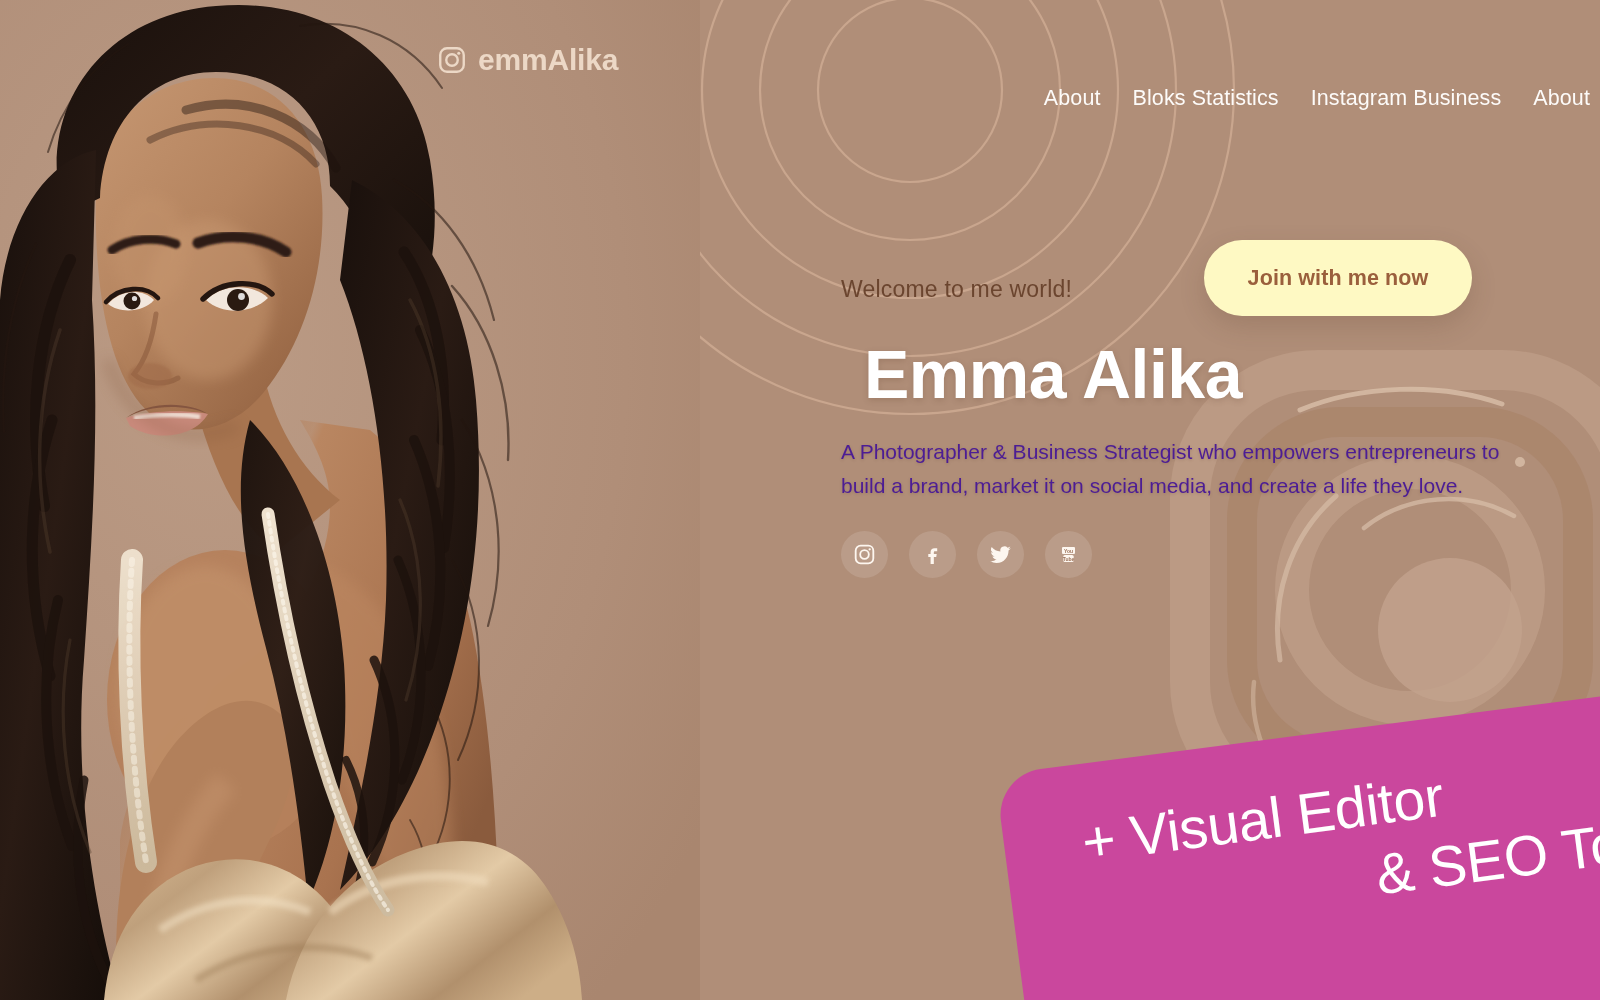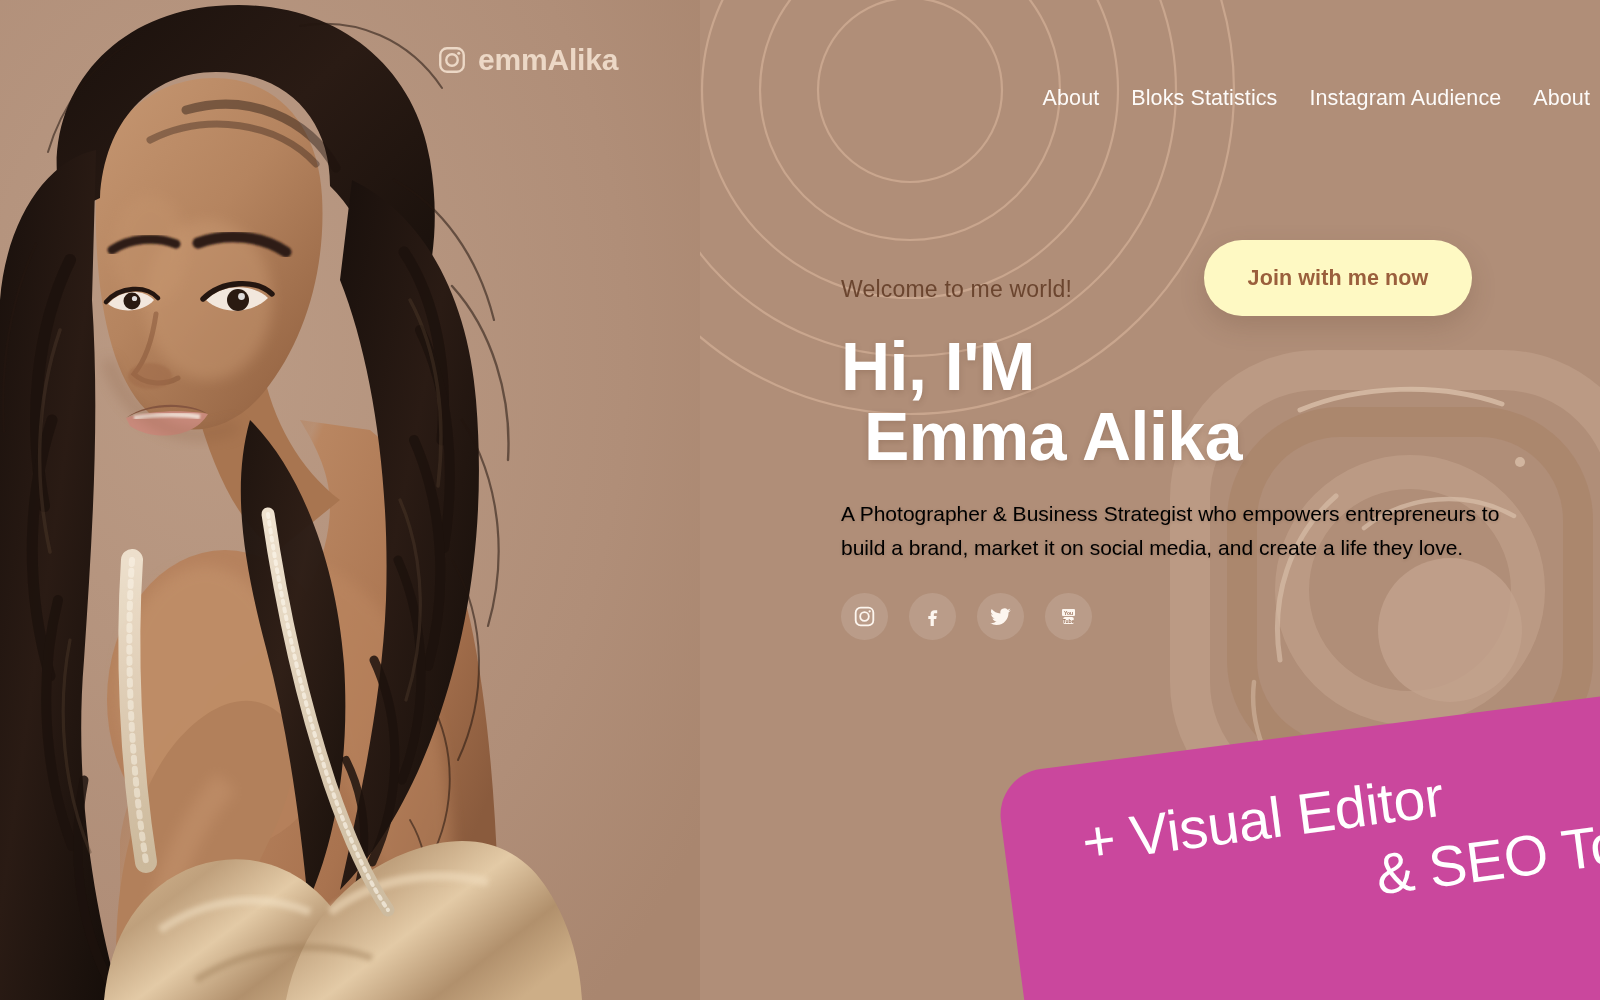--- a/index.html
+++ b/index.html
@@ -48,30 +48,30 @@
   }
   .nav-item {
     color:#fdfbf9; font-size:21.5px; line-height:1;
     text-decoration:none; white-space:nowrap; padding:4px 2px;
     letter-spacing:0.1px;
   }
 
   
   .hero { position:absolute; left:841px; top:276px; width:720px; z-index:30; }
   .eyebrow {
-    font-size:23px; color:#6b452f; letter-spacing:0.2px; margin-bottom:28px;
+    font-size:23px; color:#6b452f; letter-spacing:0.2px; margin-bottom:36px;
   }
   .title {
     font-size:68px; line-height:1.03; font-weight:bold; color:#ffffff;
     letter-spacing:-0.5px; margin-bottom:26px;
     text-shadow:0 2px 6px rgba(90,60,42,.22);
   }
   .title .l2 { display:block;margin-left:23px; }
   .lede {
-    font-size:21px; line-height:1.62; color:#000000; max-width:660px;
+    font-size:21px; line-height:1.62; color:#4c1d95; max-width:660px;
     margin-bottom:28px; text-shadow:0 1px 3px rgba(90,60,42,.22);
   }
 
   .actions { display:flex; align-items:center; gap:0; }
   .socials { display:flex; align-items:center; gap:21px; }
   .soc {
     width:47px; height:47px; border-radius:50%;
     background:rgba(255,255,255,.13);
     display:flex; align-items:center; justify-content:center;
     text-decoration:none;
@@ -338,30 +338,29 @@
           <circle cx="12" cy="12" r="4.6"></circle>
           <circle cx="17.4" cy="6.6" r="1.25" fill="#ecd8c6" stroke="none"></circle>
         </svg>
       </span>
       <span class="brand-name">emmAlika</span>
     </a>
 
     <nav class="nav">
       <a class="nav-item" href="#">About</a>
       <a class="nav-item" href="#">Bloks Statistics</a>
-      <a class="nav-item" href="#">Instagram Audience</a>
+      <a class="nav-item" href="#">Instagram Business</a>
       <a class="nav-item" href="#">About</a>
     </nav>
   </div>
 
   <div class="hero">
     <div class="eyebrow">Welcome to me world!</div>
 
     <h1 class="title">
-      <span>Hi, I'M</span>
       <span class="l2">Emma Alika</span>
     </h1>
 
     <p class="lede">A Photographer &amp; Business Strategist who empowers entrepreneurs to build a brand, market it on social media, and create a life they love.</p>
 
     <div class="actions">
       <div class="socials">
         <a class="soc" href="#">
           <span>
             <svg width="23" height="23" viewBox="0 0 24 24" fill="none" stroke="#fdf6ef" stroke-width="1.9">

